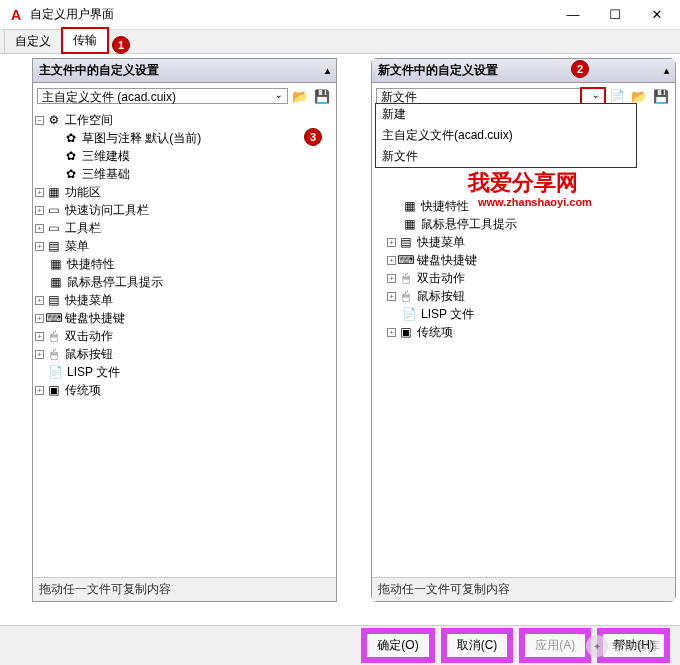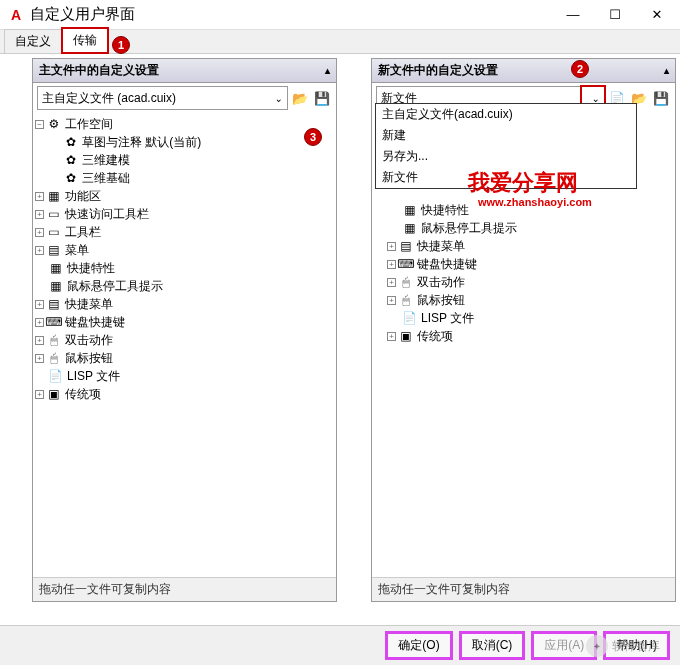--- a/index.html
+++ b/index.html
@@ -1,50 +1,50 @@
 <!DOCTYPE html>
 <html><head>
 <meta charset="utf-8">
 <style>
 * { box-sizing: border-box; margin: 0; padding: 0; }
 body { font-family: "Microsoft YaHei", SimSun, sans-serif; font-size: 12px; background: #fff; width: 680px; height: 665px; overflow: hidden; position: relative; }
 .titlebar { height: 30px; background: #fff; border-bottom: 1px solid #e0e0e0; display: flex; align-items: center; padding: 0 8px; }
 .titlebar .app-icon { width: 16px; height: 16px; margin-right: 6px; display: flex; align-items: center; justify-content: center; font-weight: bold; color: #d00; font-size: 14px; }
-.titlebar .title { flex: 1; font-size: 15px; }
+.titlebar .title { flex: 1; font-size: 12px; }
 .titlebar .btns { display: flex; gap: 12px; }
 .titlebar .btn { width: 30px; height: 20px; display: flex; align-items: center; justify-content: center; font-size: 13px; cursor: pointer; }
 .tabbar { height: 24px; background: #f0f0f0; border-bottom: 1px solid #ccc; display: flex; align-items: flex-end; padding-left: 4px; }
 .tab { padding: 3px 10px; background: #f0f0f0; border: 1px solid #ccc; border-bottom: none; font-size: 12px; cursor: pointer; margin-right: -1px; }
 .tab.active { background: #fff; position: relative; top: 1px; }
 .tab.highlight { border: 2px solid #c00; position: relative; }
 .main { display: flex; height: 552px; padding: 4px; gap: 6px; }
 .panel { flex: 1; display: flex; flex-direction: column; border: 1px solid #999; margin-left: 28px; }
 .panel-header { background: linear-gradient(#e8e8f0, #d0d0e0); padding: 3px 6px; font-weight: bold; font-size: 12px; border-bottom: 1px solid #999; display: flex; justify-content: space-between; align-items: center; }
 .toolbar-row { display: flex; align-items: center; padding: 3px 4px; gap: 2px; }
-.combo { flex: 1; height: 24px; border: 1px solid #999; background: #fff; padding: 0 4px; font-size: 12px; display: flex; align-items: center; justify-content: space-between; cursor: pointer; position: relative; }
+.combo { flex: 1; height: 16px; border: 1px solid #999; background: #fff; padding: 0 4px; font-size: 12px; display: flex; align-items: flex-start; justify-content: space-between; cursor: pointer; position: relative; }
 .combo.highlight-arrow::after { content: ''; position: absolute; right: -2px; top: -2px; width: 22px; height: 22px; border: 2px solid #c00; }
 .combo .arrow { font-size: 10px; }
 .icon-btn { width: 20px; height: 20px; display: flex; align-items: center; justify-content: center; cursor: pointer; font-size: 13px; }
 .tree { flex: 1; overflow: auto; background: #fff; padding: 2px; font-size: 12px; }
 .tree-node { display: flex; align-items: center; height: 18px; white-space: nowrap; }
 .expander { width: 12px; height: 12px; display: flex; align-items: center; justify-content: center; margin-right: 2px; cursor: pointer; font-size: 9px; color: #666; }
 .expander.box { border: 1px solid #888; width: 9px; height: 9px; font-size: 8px; line-height: 7px; }
 .node-icon { width: 16px; height: 16px; margin-right: 3px; display: flex; align-items: center; justify-content: center; font-size: 12px; }
 .indent { display: inline-block; }
 .panel-footer { background: #f0f0f0; padding: 3px 6px; border-top: 1px solid #ccc; font-size: 12px; color: #333; }
 .dropdown { position: absolute; background: #fff; border: 1px solid #333; z-index: 100; font-size: 12px; }
 .dd-item { padding: 2px 6px; cursor: pointer; }
 .dd-item.selected { background: #0a246a; color: #fff; }
 .dd-item.highlight { border: 2px solid #c00; position: relative; }
 .marker { position: absolute; width: 18px; height: 18px; border-radius: 50%; background: #c00; color: #fff; font-size: 11px; font-weight: bold; display: flex; align-items: center; justify-content: center; z-index: 200; border: 1px solid #800; }
 .watermark { position: absolute; z-index: 150; font-weight: bold; pointer-events: none; }
 .wm1 { color: #d00; font-size: 22px; font-family: SimSun; }
 .wm2 { color: #d00; font-size: 11px; }
 .bottom-bar { position: absolute; bottom: 0; left: 0; right: 0; height: 40px; display: flex; align-items: center; justify-content: flex-end; padding: 0 10px; gap: 6px; background: #f0f0f0; border-top: 1px solid #ccc; }
-.btn-std { padding: 3px 10px; border: 3px solid #d946ef; background: #f8f8f8; font-size: 12px; cursor: pointer; }
+.btn-std { padding: 3px 10px; border: 6px solid #d946ef; background: #f8f8f8; font-size: 12px; cursor: pointer; }
 .btn-std:disabled { color: #999; }
 .wm-corner { position: absolute; right: 20px; bottom: 8px; display: flex; align-items: center; gap: 4px; font-size: 12px; color: #888; z-index: 300; opacity: 0.7; }
 .wm-icon { width: 22px; height: 22px; border-radius: 50%; background: #ddd; display: flex; align-items: center; justify-content: center; font-size: 10px; color: #666; }
 </style>
 </head>
 <body>
 
 <div class="titlebar">
   <span class="app-icon">A</span>
   <span class="title">自定义用户界面</span>
@@ -164,39 +164,38 @@
       <div class="tree-node">
           <span class="indent" style="width:0"></span>
           <span class="expander box">+</span>
           <span class="node-icon">▣</span>
           <span>传统项</span>
         </div>
     </div>
     <div class="panel-footer">拖动任一文件可复制内容</div>
   </div>
 
-  <div class="panel" style="position:relative;">
+  <div class="panel" style="position:relative;border-radius:6px;">
     <div class="panel-header">
       <span>新文件中的自定义设置</span>
       <span style="font-size:10px;">▴</span>
     </div>
     <div class="toolbar-row">
       <div class="combo highlight-arrow">
         <span>新文件</span>
         <span class="arrow">⌄</span>
       </div>
       <span class="icon-btn">📄</span>
       <span class="icon-btn">📂</span>
       <span class="icon-btn">💾</span>
     </div>
 
     <div class="dropdown" style="left:3px; top:44px; width:262px;">
+      <div class="dd-item">新建</div>
       <div class="dd-item">主自定义文件(acad.cuix)</div>
-      <div class="dd-item">新建</div>
-      <div class="dd-item">另存为...</div>
       <div class="dd-item">新文件</div>
     </div>
 
     <div class="tree" style="padding-top:88px;">
       <div class="tree-node">
           <span class="indent" style="width:28px"></span>
           <span class="node-icon">▦</span>
           <span>快捷特性</span>
         </div>
       <div class="tree-node">

